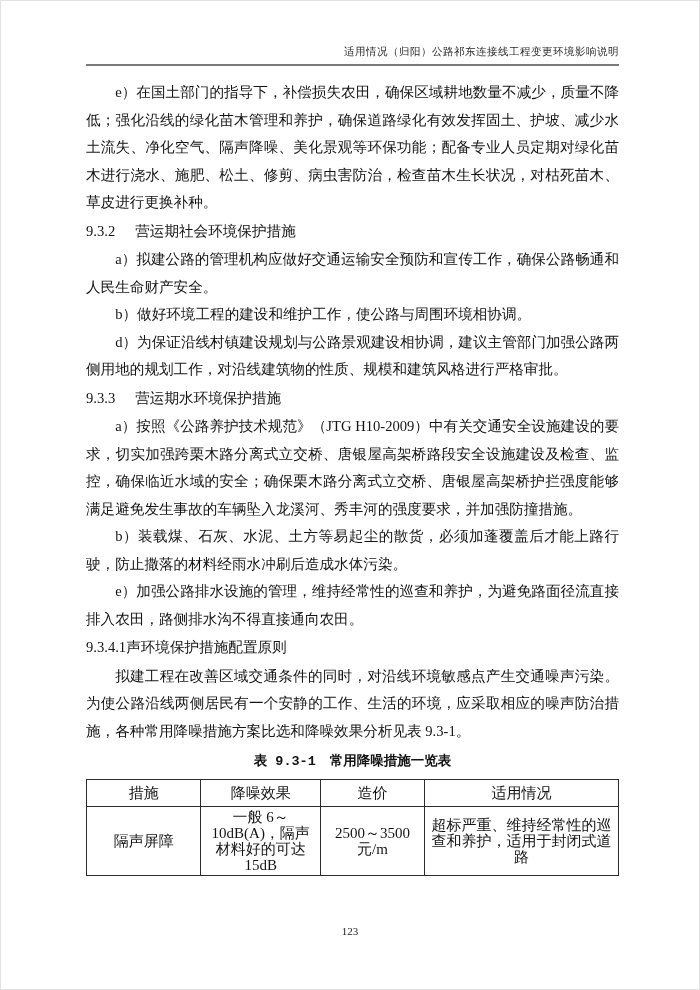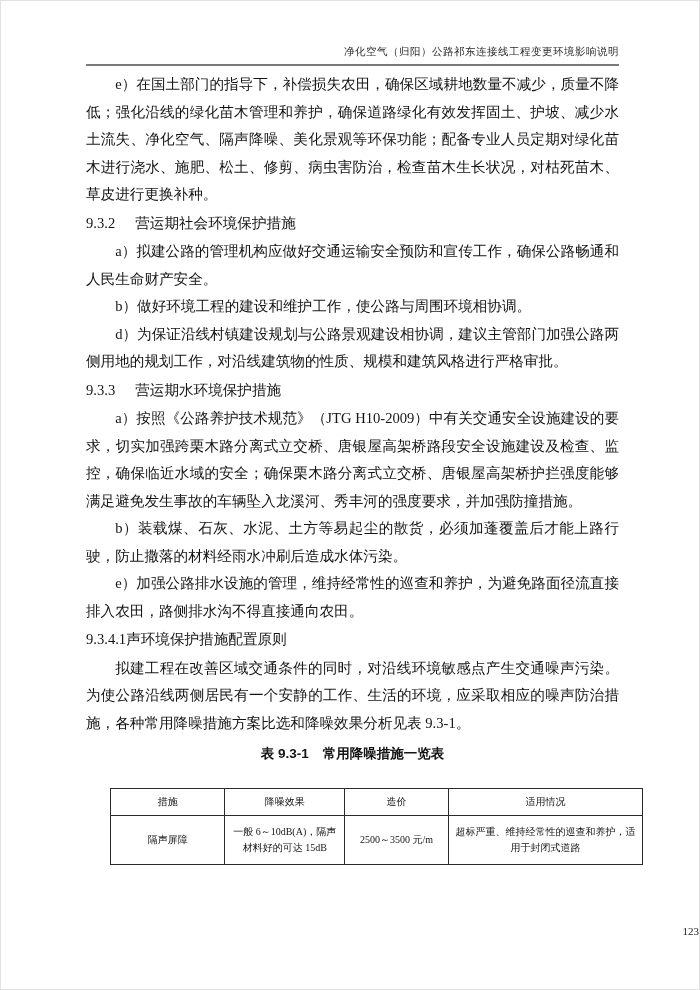--- a/index.html
+++ b/index.html
@@ -19,81 +19,80 @@
     top:44px; left:85px; width:533px;
     text-align:right;
     font-size:10.5px;
     letter-spacing:0.5px;
     color:#2a2a2a;
     padding-bottom:5px;
     border-bottom:2px solid #7b7b7b;
   }
   .content {
     position:absolute;
-    top:70px; left:85px; width:533px;
+    top:78px; left:85px; width:533px;
     font-size:14.6px;
     line-height:27.5px;
     text-align:justify;
   }
   .para { margin:0; text-indent:2em; }
   .heading {
     margin:1px 0;
     text-indent:0;
     font-size:14.6px;
     white-space:nowrap;
   }
   .heading .h-num { display:inline-block; }
   .heading.lvl3 .h-num { margin-right:20px; }
   .heading.lvl4 .h-num { }
   .table-block { margin-top:7px; }
   .table-caption {
     text-align:center;
     font-weight:bold;
     font-size:13.5px;
     line-height:20px;
-    margin-bottom:24px;
-    font-family:Liberation Sans, sans-serif;
+    margin-bottom:7px;
+    font-family:Liberation Mono, monospace;
   }
   .table-caption .cap-label { margin-right:14px; }
   table.noise-table {
     width:100%;
     border-collapse:collapse;
-    font-size:10px;
+    font-size:15px;
     line-height:16px;
     table-layout:fixed;
-    margin-left:24px;
   }
   table.noise-table th, table.noise-table td {
     border:1px solid #2b2b2b;
     text-align:center;
     vertical-align:middle;
     font-weight:normal;
     padding:2px 4px;
   }
   table.noise-table th { height:22px; }
   table.noise-table td { height:44px; }
   col.c1 { width:21.5%; }
   col.c2 { width:22.5%; }
   col.c3 { width:19.5%; }
   col.c4 { width:36.5%; }
   .page-number {
     position:absolute;
     bottom:52px; left:0; width:100%;
-    text-align:right;
+    text-align:center;
     font-size:11px;
     color:#222;
   }
 </style>
 </head>
 <body>
 
 <div class="page">
 
   <div class="page-header">
-    <span>净化空气（归阳）公路祁东连接线工程变更环境影响说明</span>
+    <span>适用情况（归阳）公路祁东连接线工程变更环境影响说明</span>
   </div>
 
   <div class="content">
 
     <p class="para">e）在国土部门的指导下，补偿损失农田，确保区域耕地数量不减少，质量不降低；强化沿线的绿化苗木管理和养护，确保道路绿化有效发挥固土、护坡、减少水土流失、净化空气、隔声降噪、美化景观等环保功能；配备专业人员定期对绿化苗木进行浇水、施肥、松土、修剪、病虫害防治，检查苗木生长状况，对枯死苗木、草皮进行更换补种。</p>
 
     <p class="heading lvl3">
       <span class="h-num">9.3.2</span><span>营运期社会环境保护措施</span>
     </p>
 

